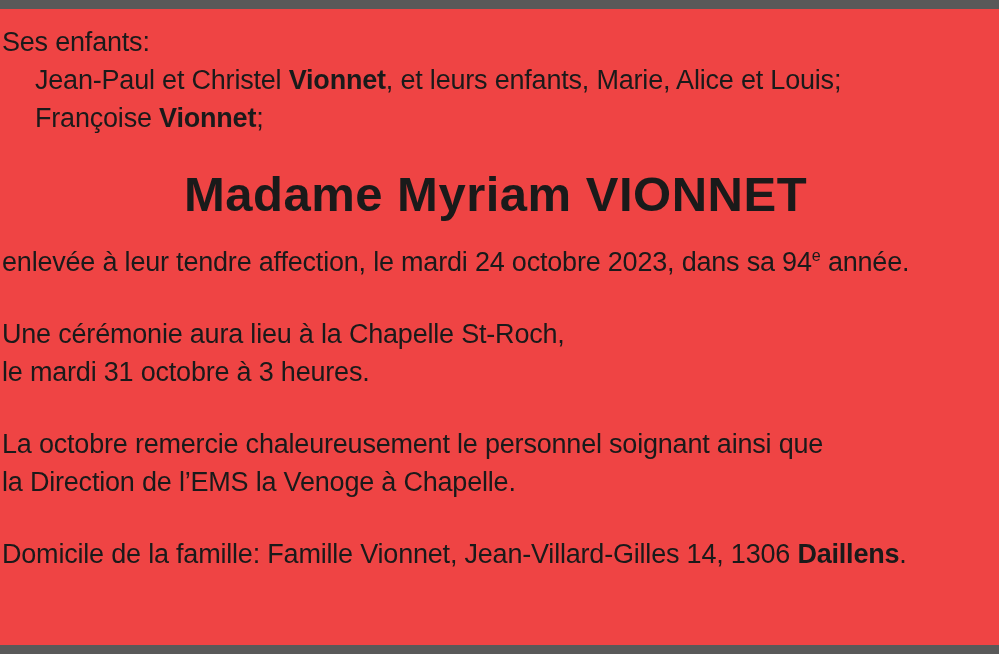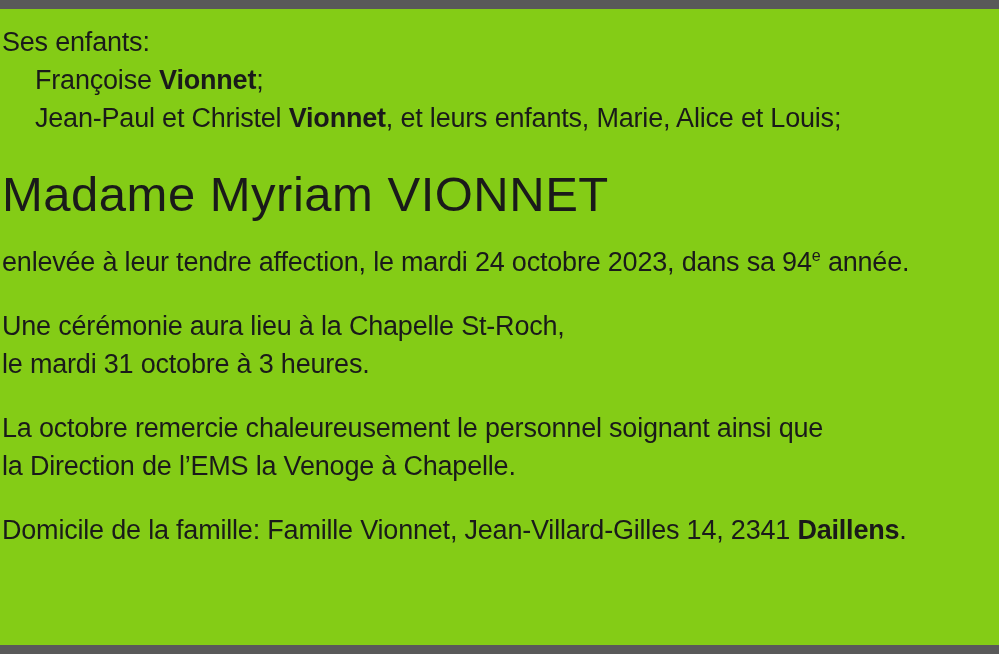--- a/index.html
+++ b/index.html
@@ -12,21 +12,21 @@
     background: #ffffff;
     font-family: "Liberation Sans", sans-serif;
     color: #1a1a1a;
     overflow: hidden;
   }
   .notice {
     position: relative;
     width: 999px;
     height: 654px;
     box-sizing: border-box;
-    background: #84cc16;
+    background: #ef4444;
   }
   .rule-top {
     position: absolute;
     top: 0;
     left: 0;
     width: 999px;
     height: 9px;
     background: #595959;
   }
   .rule-bottom {
@@ -52,69 +52,70 @@
     white-space: pre;
     letter-spacing: -0.2px;
   }
   .indent {
     padding-left: 33px;
   }
   b {
     font-weight: bold;
   }
   .deceased-name {
+    text-align: center;
     font-size: 49px;
-    font-weight: normal;
+    font-weight: bold;
     line-height: 58px;
     letter-spacing: 0.5px;
     margin-top: 28px;
     margin-bottom: 20px;
     padding-right: 6px;
   }
   .block {
-    margin-top: 26px;
+    margin-top: 34px;
   }
   sup {
     font-size: 0.6em;
     vertical-align: super;
     line-height: 0;
   }
 </style>
 </head>
 <body>
 
 <div class="notice">
 
   <div class="rule-top"></div>
 
   <div class="content">
 
     <div class="line">Ses enfants:</div>
 
+    <div class="line indent"><span>Jean-Paul et Christel </span><b>Vionnet</b><span>, et leurs enfants, Marie, Alice et Louis;</span></div>
+
     <div class="line indent"><span>Françoise </span><b>Vionnet</b><span>;</span></div>
-
-    <div class="line indent"><span>Jean-Paul et Christel </span><b>Vionnet</b><span>, et leurs enfants, Marie, Alice et Louis;</span></div>
 
 
 
     <div class="deceased-name">Madame Myriam VIONNET</div>
 
     <div class="line"><span>enlevée à leur tendre affection, le mardi 24 octobre 2023, dans sa 94</span><sup>e</sup><span> année.</span></div>
 
     <div class="block">
       <div class="line">Une cérémonie aura lieu à la Chapelle St-Roch,</div>
       <div class="line">le mardi 31 octobre à 3 heures.</div>
     </div>
 
     <div class="block">
       <div class="line">La octobre remercie chaleureusement le personnel soignant ainsi que</div>
       <div class="line">la Direction de l’EMS la Venoge à Chapelle.</div>
     </div>
 
     <div class="block">
-      <div class="line"><span>Domicile de la famille: Famille Vionnet, Jean-Villard-Gilles 14, 2341 </span><b>Daillens</b><span>.</span></div>
+      <div class="line"><span>Domicile de la famille: Famille Vionnet, Jean-Villard-Gilles 14, 1306 </span><b>Daillens</b><span>.</span></div>
     </div>
 
   </div>
 
   <div class="rule-bottom"></div>
 
 </div>
 
 </body></html>

